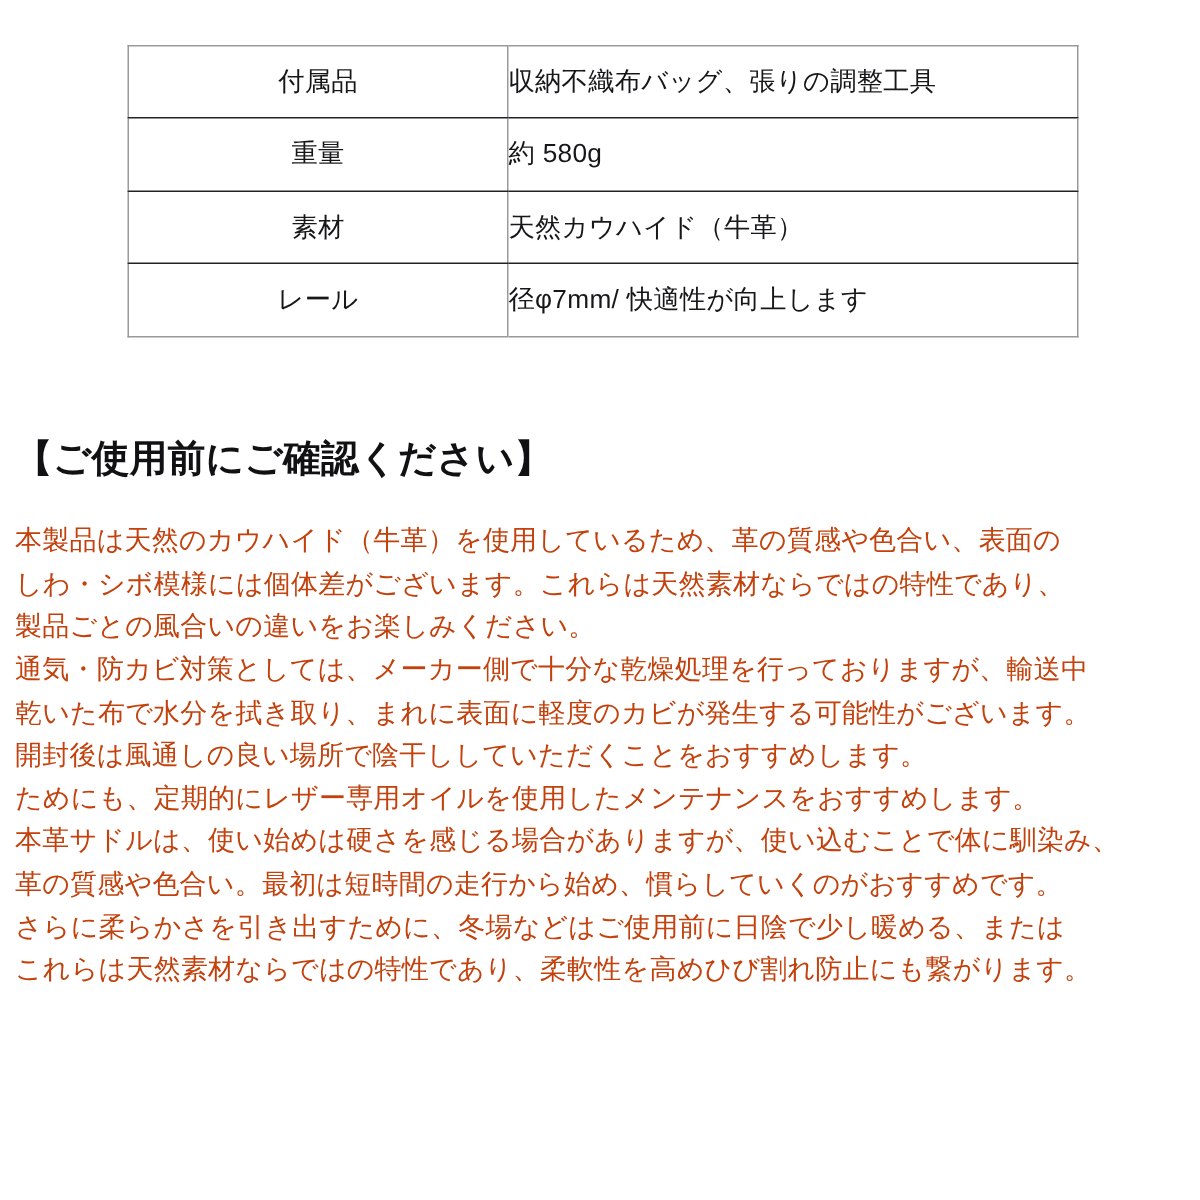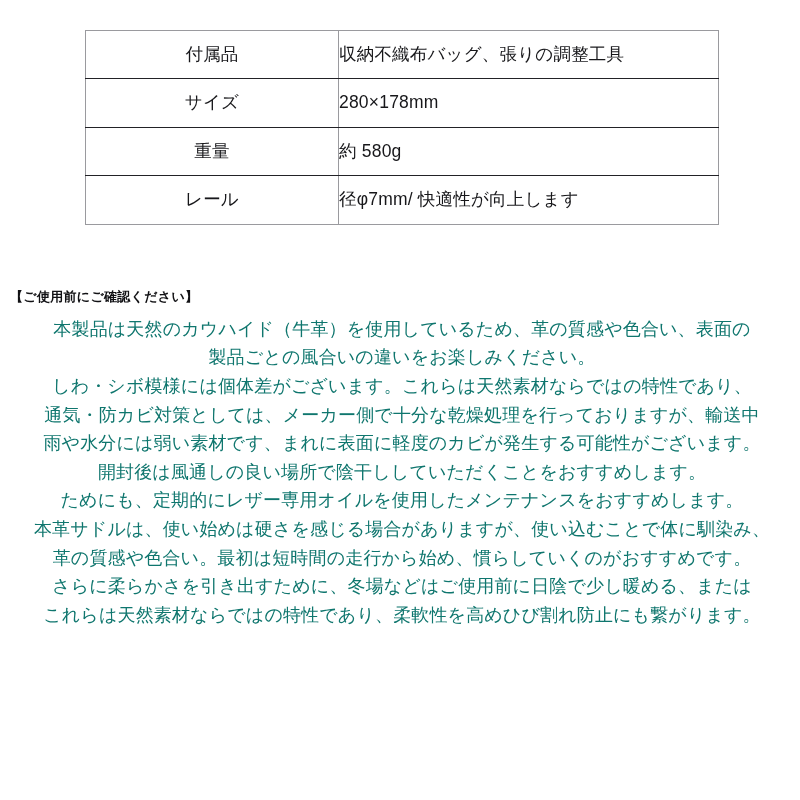--- a/index.html
+++ b/index.html
@@ -66,80 +66,79 @@
   }
 
   
   .notice {
     position: absolute;
     left: 10px;
     top: 288px;
     width: 784px;
   }
   .notice-heading {
-    font-size: 13px;
+    font-size: 25px;
     font-weight: 700;
     line-height: 1.45;
     letter-spacing: 0.3px;
     color: #111114;
-    margin: 0 0 8px 0;
+    margin: 0 0 22px 0;
     white-space: nowrap;
   }
   .notice-para {
     font-size: 18px;
     line-height: 28.6px;
     letter-spacing: 0.15px;
-    color: #0f766e;
+    color: #c2410c;
     margin: 0;
-    text-align: center;
   }
   .notice-para .ln {
     display: block;
     white-space: nowrap;
   }
 </style>
 </head>
 <body>
 
 <div class="page">
 
   <div class="spec-table-wrap">
     <table class="spec-table">
       <tbody>
           <tr>
             <td class="spec-label">付属品</td>
             <td class="spec-value">収納不織布バッグ、張りの調整工具</td>
           </tr>
           <tr>
-            <td class="spec-label">サイズ</td>
-            <td class="spec-value">280×178mm</td>
+            <td class="spec-label">重量</td>
+            <td class="spec-value">約 580g</td>
           </tr>
           <tr>
-            <td class="spec-label">重量</td>
-            <td class="spec-value">約 580g</td>
+            <td class="spec-label">素材</td>
+            <td class="spec-value">天然カウハイド（牛革）</td>
           </tr>
           <tr>
             <td class="spec-label">レール</td>
             <td class="spec-value">径φ7mm/ 快適性が向上します</td>
           </tr>
         </tbody>
     </table>
   </div>
 
   <div class="notice">
     <div class="notice-heading">【ご使用前にご確認ください】</div>
     <div>
         <p class="notice-para">
           <span class="ln">本製品は天然のカウハイド（牛革）を使用しているため、革の質感や色合い、表面の</span>
+          <span class="ln">しわ・シボ模様には個体差がございます。これらは天然素材ならではの特性であり、</span>
           <span class="ln">製品ごとの風合いの違いをお楽しみください。</span>
-          <span class="ln">しわ・シボ模様には個体差がございます。これらは天然素材ならではの特性であり、</span>
         </p>
         <p class="notice-para">
           <span class="ln">通気・防カビ対策としては、メーカー側で十分な乾燥処理を行っておりますが、輸送中</span>
-          <span class="ln">雨や水分には弱い素材です、まれに表面に軽度のカビが発生する可能性がございます。</span>
+          <span class="ln">乾いた布で水分を拭き取り、まれに表面に軽度のカビが発生する可能性がございます。</span>
           <span class="ln">開封後は風通しの良い場所で陰干ししていただくことをおすすめします。</span>
         </p>
         <p class="notice-para">
           <span class="ln">ためにも、定期的にレザー専用オイルを使用したメンテナンスをおすすめします。</span>
         </p>
         <p class="notice-para">
           <span class="ln">本革サドルは、使い始めは硬さを感じる場合がありますが、使い込むことで体に馴染み、</span>
           <span class="ln">革の質感や色合い。最初は短時間の走行から始め、慣らしていくのがおすすめです。</span>
         </p>
         <p class="notice-para">

